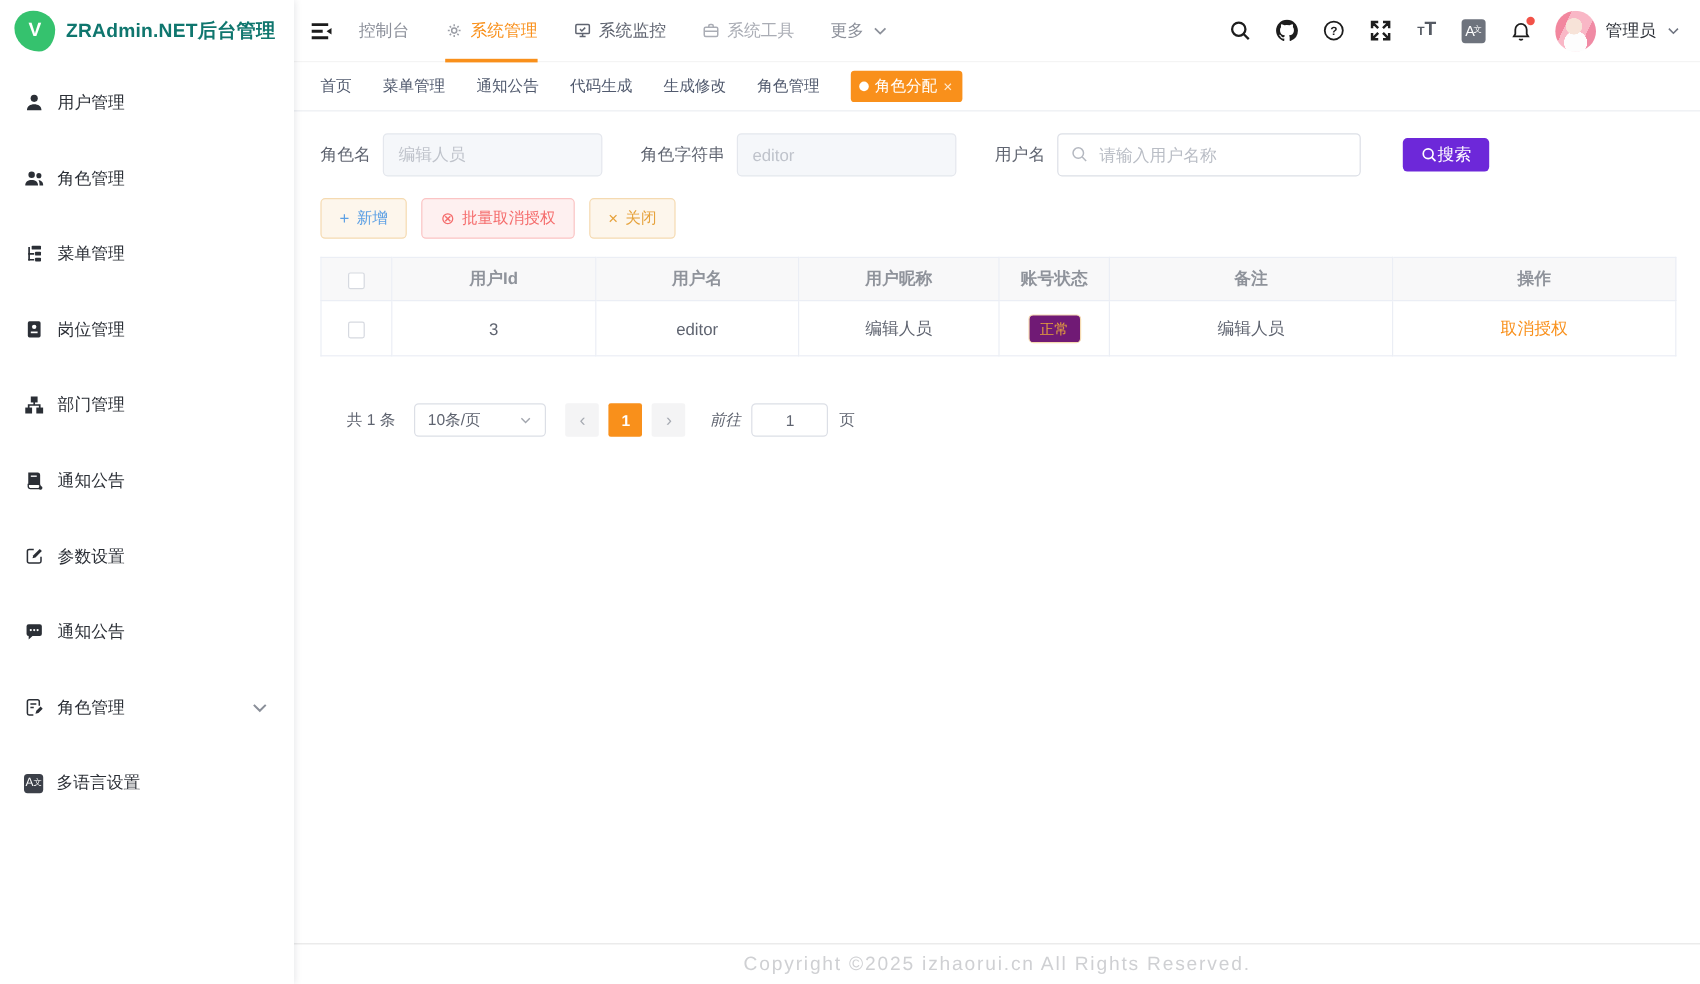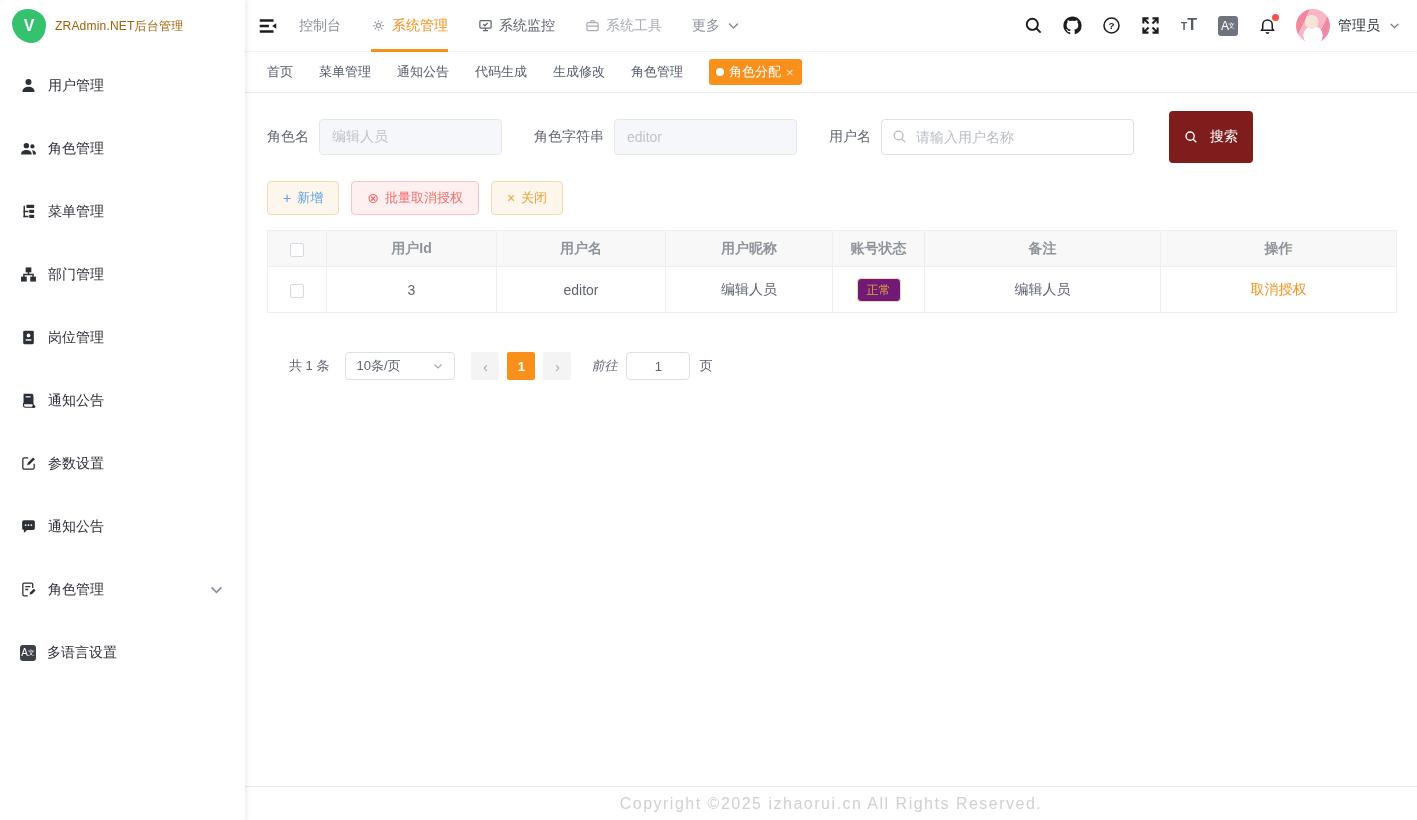--- a/index.html
+++ b/index.html
@@ -6,21 +6,21 @@
   html,body { width:1417px; height:820px; overflow:hidden; background:#fff;
     font-family:"Liberation Sans","DejaVu Sans",sans-serif; }
   .app { display:flex; width:1417px; height:820px; }
 
   
   .sidebar { width:245px; background:#fff; box-shadow:1px 0 6px rgba(0,21,41,.10); z-index:3; display:flex; flex-direction:column; }
   .logo { height:52px; display:flex; align-items:center; padding:0 12px; gap:9px; flex:none; }
   .logo-mark { width:34px; height:34px; background:#35c26e; color:#fff; font-weight:bold; font-size:16px;
     display:flex; align-items:center; justify-content:center;
     border-radius:46% 54% 40% 60% / 42% 46% 54% 58%; }
-  .logo-title { font-size:12px; font-weight:normal; color:#a16207; letter-spacing:.2px; }
+  .logo-title { font-size:16px; font-weight:bold; color:#0f766e; letter-spacing:.2px; }
   .menu { flex:1; padding-top:2px; }
   .menu-item { height:63px; display:flex; align-items:center; padding:0 20px; gap:11px;
     font-size:14px; color:#2b2f36; cursor:pointer; }
   .menu-item svg { width:17px; height:17px; flex:none; }
   .menu-item .chev { margin-left:auto; color:#8a8f99; }
   .i18n-badge { width:16px; height:16px; background:#3c4049; color:#fff; border-radius:3px;
     font-size:10px; display:flex; align-items:center; justify-content:center; line-height:1; flex:none; }
   .i18n-badge small { font-size:7px; }
 
   
@@ -68,22 +68,22 @@
   .content { flex:1; background:#fff; padding:18px 20px 0 22px; min-height:0; }
 
   .filters { display:flex; align-items:center; margin-bottom:18px; }
   .f-label { font-size:14px; color:#5f6470; margin-right:10px; white-space:nowrap; }
   .inp { height:36px; border-radius:4px; font-size:14px; padding:0 12px; outline:none; }
   .inp.disabled { width:183px; background:#f5f7fa; border:1px solid #e4e7ed; color:#bfc3cb; margin-right:32px; }
   .inp-wrap { position:relative; width:253px; margin-right:35px; }
   .inp-wrap .inp { width:100%; background:#fff; border:1px solid #dcdfe6; padding-left:34px; color:#000000; }
   .inp-wrap .inp::placeholder { color:#b9bdc5; }
   .inp-search-ic { position:absolute; left:11px; top:10px; width:15px; height:15px; color:#b4b8c0; }
-  .btn-search { height:52px; background:#7f1d1d; color:#fff; border:none; border-radius:4px; font-size:14px;
-    padding:0 15px; display:flex; align-items:center; gap:12px; cursor:pointer; }
+  .btn-search { height:28px; background:#6d28d9; color:#fff; border:none; border-radius:4px; font-size:14px;
+    padding:0 15px; display:flex; align-items:center; gap:0; cursor:pointer; }
   .btn-search svg { width:14px; height:14px; }
 
   .toolbar { display:flex; gap:12px; margin-bottom:15px; }
   .tbtn { height:34px; border-radius:4px; font-size:13px; padding:0 15px; display:flex; align-items:center; gap:6px; cursor:pointer; }
   .tbtn .g { font-size:14px; line-height:1; }
   .tbtn-add { background:#fdf6ec; border:1px solid #f5dab1; color:#5da0e4; }
   .tbtn-danger { background:#fef0f0; border:1px solid #fbc4c4; color:#f56c6c; }
   .tbtn-close { background:#fdf6ec; border:1px solid #f5dab1; color:#e6a23c; }
 
   table { width:1130px; border-collapse:collapse; table-layout:fixed; }
@@ -145,35 +145,35 @@
         <svg viewBox="0 0 24 24" fill="#2b2f36">
             <path d="M5 4h2v16H5z"></path>
             <path d="M5 11h7v2H5zM5 18h7v2H5z"></path>
             <rect x="9" y="2.5" width="11" height="4.5" rx="1"></rect>
             <rect x="13" y="9.5" width="7" height="4.5" rx="1"></rect>
             <rect x="13" y="16.5" width="7" height="4.5" rx="1"></rect>
           </svg>
         <span>菜单管理</span>
       </div>
       <div class="menu-item">
+        <svg viewBox="0 0 24 24">
+            <rect x="4.5" y="2.5" width="15" height="19" rx="2" fill="#2b2f36"></rect>
+            <circle cx="12" cy="9" r="2.6" fill="#fff"></circle>
+            <rect x="8" y="14.5" width="8" height="2" fill="#fff"></rect>
+          </svg>
+        <span>岗位管理</span>
+      </div>
+      <div class="menu-item">
         <svg viewBox="0 0 24 24" fill="none" stroke="#2b2f36" stroke-width="2">
             <rect x="9" y="3" width="6" height="5" fill="#2b2f36"></rect>
             <rect x="2.5" y="16" width="6" height="5" fill="#2b2f36"></rect>
             <rect x="15.5" y="16" width="6" height="5" fill="#2b2f36"></rect>
             <path d="M12 8v4M5.5 16v-4h13v4"></path>
           </svg>
         <span>部门管理</span>
-      </div>
-      <div class="menu-item">
-        <svg viewBox="0 0 24 24">
-            <rect x="4.5" y="2.5" width="15" height="19" rx="2" fill="#2b2f36"></rect>
-            <circle cx="12" cy="9" r="2.6" fill="#fff"></circle>
-            <rect x="8" y="14.5" width="8" height="2" fill="#fff"></rect>
-          </svg>
-        <span>岗位管理</span>
       </div>
       <div class="menu-item">
         <svg viewBox="0 0 24 24">
             <path d="M5 2.5h11a3 3 0 0 1 3 3V19a2.5 2.5 0 0 0-2.5-2.5H5z" fill="#2b2f36"></path>
             <path d="M5 16.5h11.5A2.5 2.5 0 0 1 19 19v2.5H7.5A2.5 2.5 0 0 1 5 19z" fill="none" stroke="#2b2f36" stroke-width="1.6"></path>
             <rect x="8" y="6" width="7" height="1.6" fill="#fff"></rect>
             <circle cx="19.5" cy="20.5" r="2.2" fill="#2b2f36"></circle>
           </svg>
         <span>通知公告</span>
       </div>

